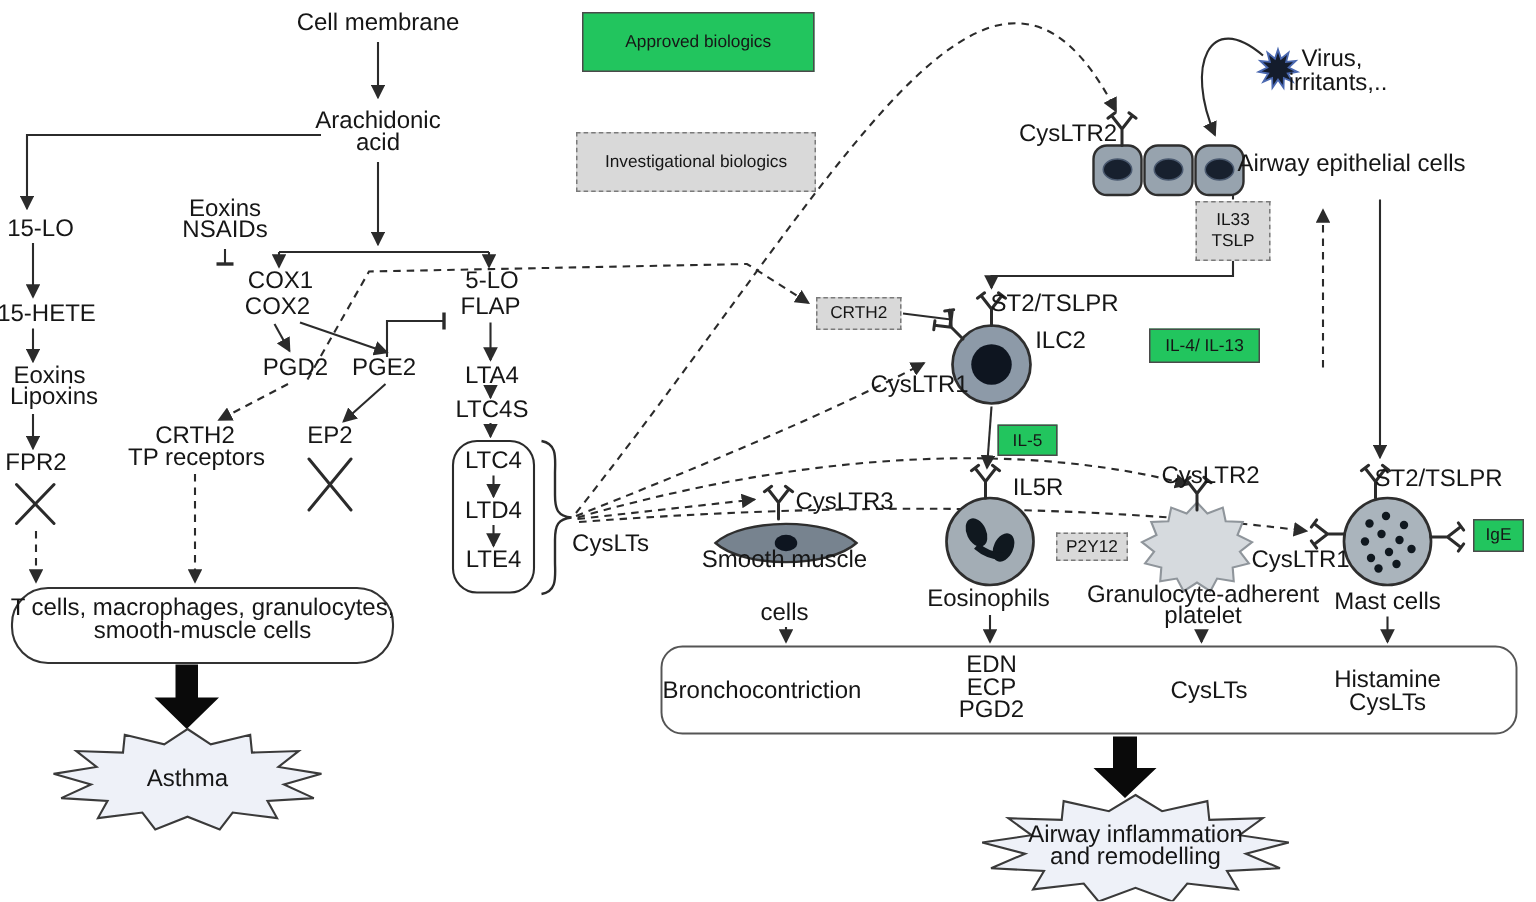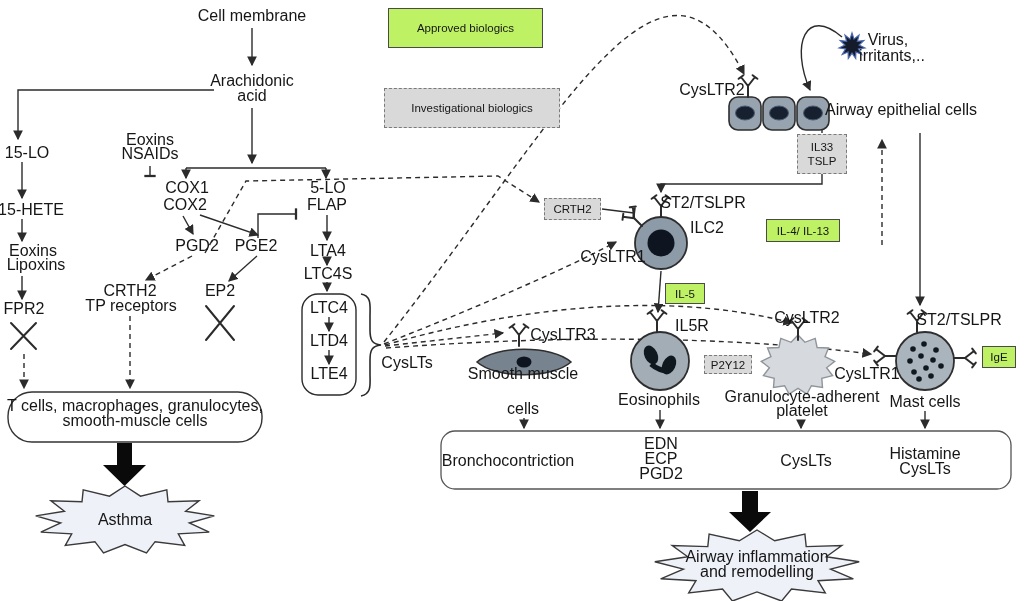--- a/index.html
+++ b/index.html
@@ -1,21 +1,21 @@
 <!DOCTYPE html>
 <html><head>
 <meta charset="utf-8">
 <style>
   html,body{margin:0;padding:0;background:#fff;}
   .stage{position:relative;width:1024px;height:601px;background:#fff;overflow:hidden;
          font-family:"Liberation Sans",sans-serif;color:#161616;}
   svg.layer{position:absolute;left:0;top:0;}
   .lbl{position:absolute;transform:translateX(-50%);font-size:16px;line-height:13px;
        white-space:nowrap;color:#161616;}
-  .box{position:absolute;border:1.3px solid #4a4a4a;background:#bef264;display:flex;
+  .box{position:absolute;border:1.3px solid #4a4a4a;background:#22c55e;display:flex;
        flex-direction:column;align-items:center;justify-content:center;
        font-size:11.5px;line-height:14px;text-align:center;box-sizing:border-box;}
   .box.dashed{border:1.4px dashed #7a7a7a;background:#d9d9d9;}
   .ln{stroke:#2b2b2b;stroke-width:1.4;fill:none;}
   .dash{stroke-dasharray:5 4;}
   .xmark{stroke:#2b2b2b;stroke-width:2;fill:none;stroke-linecap:round;}
   .receptor{stroke:#2b2b2b;stroke-width:2;fill:none;stroke-linecap:round;}
   .starburst{fill:#eef1f8;stroke:#3a3a3a;stroke-width:1.4;}
   .thickarrow{fill:#0a0a0a;}
 </style>
@@ -149,21 +149,21 @@
   <path class="receptor" d="M954.0,358.0 L965.0,358.0 M965.0,358.0 L974.0,351.0 M972.2,348.6 L975.8,353.4 M965.0,358.0 L974.0,365.0 M975.8,362.6 L972.2,367.4"></path>
 
   <rect x="441" y="431" width="570" height="58" rx="14" fill="#fff" stroke="#555" stroke-width="1.3"></rect>
   <polygon class="thickarrow" points="742,491 758,491 758,512 771,512 750,532 729,512 742,512"></polygon>
   <polygon class="starburst" points="757.0,530.0 774.7,540.8 804.9,534.1 806.2,546.6 841.8,545.5 826.3,556.8 859.2,561.7 830.6,569.1 853.3,578.8 818.0,580.7 825.3,592.9 791.5,589.0 781.6,601.0 757.0,591.9 732.4,601.0 722.5,589.0 688.7,592.9 696.0,580.7 660.7,578.8 683.4,569.1 654.8,561.7 687.7,556.8 672.2,545.5 707.8,546.6 709.1,534.1 739.3,540.8"></polygon>
 </svg>
 
 <div class="box" style="left:388px;top:8px;width:155px;height:40px">
   <span>Approved biologics</span>
 </div>
-<div class="box dashed" style="left:384px;top:88px;width:176px;height:40px">
+<div class="box dashed" style="left:384px;top:88px;width:160px;height:40px">
   <span>Investigational biologics</span>
 </div>
 <div class="box dashed" style="left:797px;top:134px;width:50px;height:40px">
   <span>IL33</span>
   <span>TSLP</span>
 </div>
 <div class="box" style="left:766px;top:219px;width:74px;height:23px">
   <span>IL-4/ IL-13</span>
 </div>
 <div class="box dashed" style="left:544px;top:198px;width:57px;height:22px">

